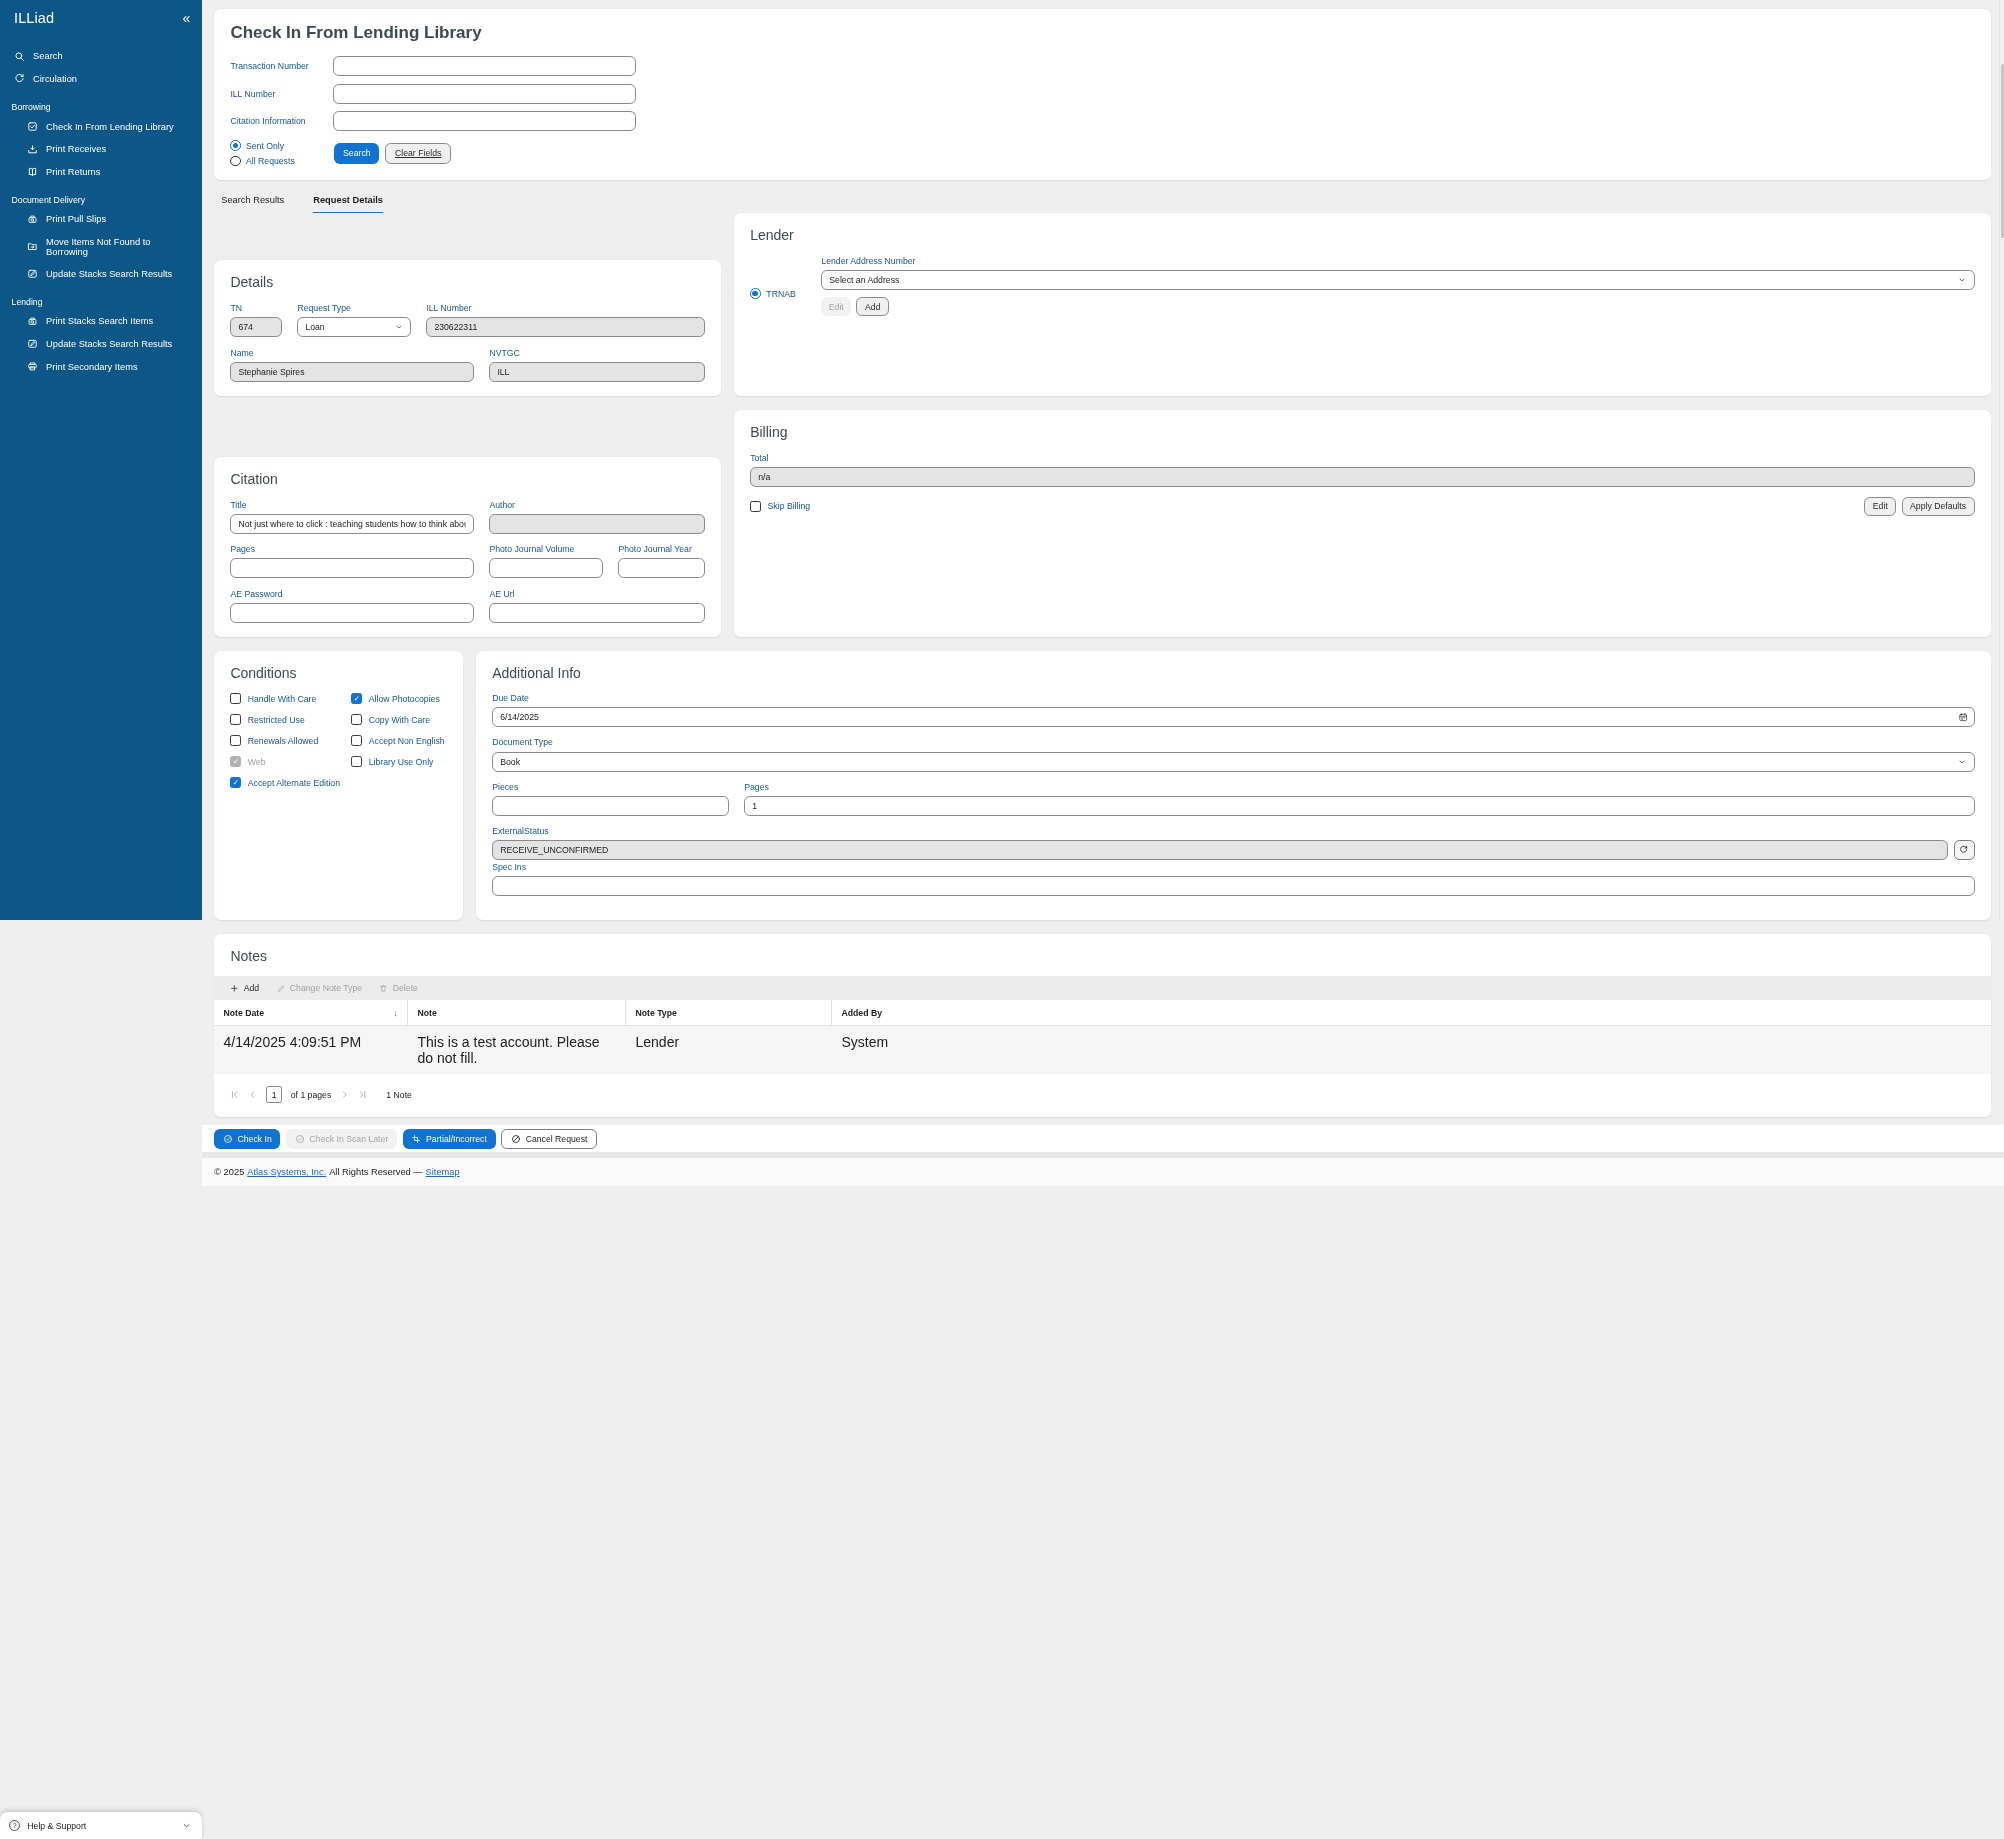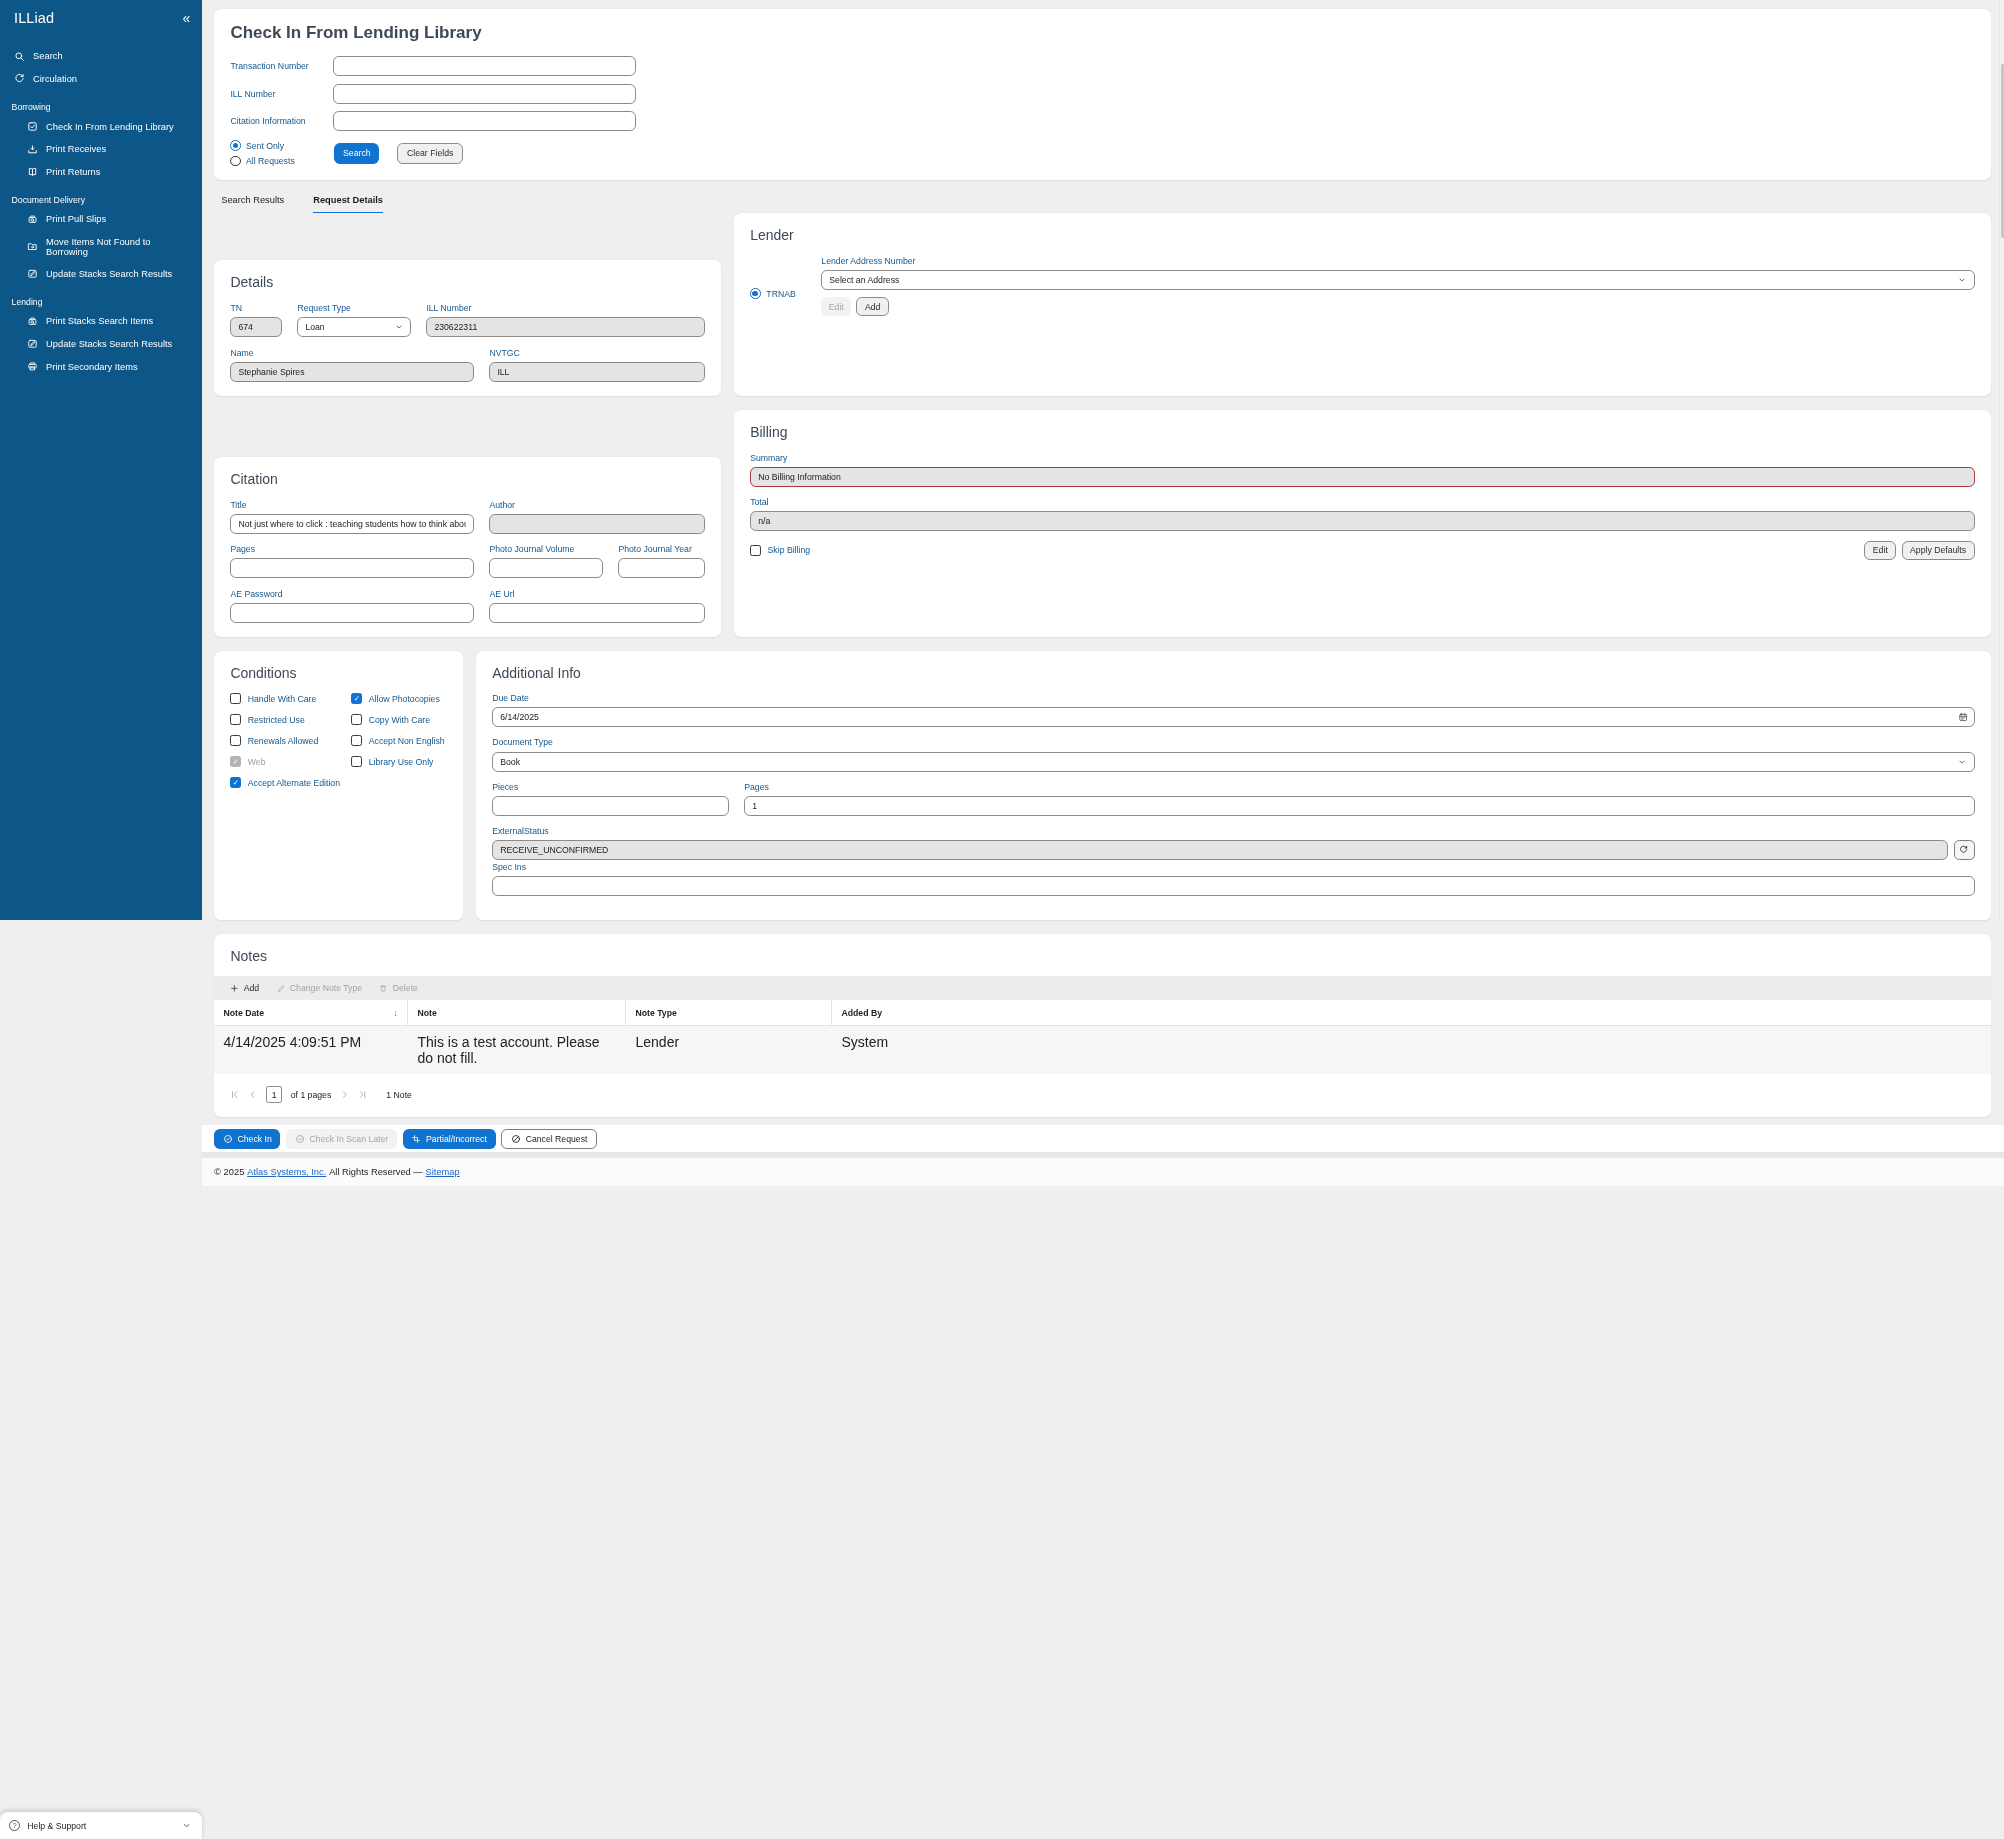--- a/index.html
+++ b/index.html
@@ -326,21 +326,21 @@
           <div class="radio-line">
             <span class="rad on"></span>
             <span class="rlabel">Sent Only</span>
           </div>
           <div class="radio-line">
             <span class="rad"></span>
             <span class="rlabel" style="color:#14578c;">All Requests</span>
           </div>
         </div>
         <button class="btn primary">Search</button>
-        <button class="btn secondary" style="margin-left:18px;">Clear Fields</button>
+        <button class="btn secondary" style="margin-left:6px;text-decoration:underline;">Clear Fields</button>
       </div>
     </div>
 
     <div class="tabs">
       <div class="tab">Search Results</div>
       <div class="tab active">Request Details</div>
     </div>
 
     <div class="grid-row" style="margin-top:0;">
       <div class="card col-main">
@@ -440,24 +440,20 @@
           </div>
           <div class="f" style="flex:1;">
             <label class="lbl">AE Url</label>
             <input class="inp" value="" style="">
           </div>
         </div>
       </div>
 
       <div class="card col-side">
         <div class="card-title">Billing</div>
-        <div class="f" style="margin-bottom:10px;">
-          <label class="lbl">Summary</label>
-          <input class="inp dis err" disabled="" value="No Billing Information" style="">
-        </div>
         <div class="f">
           <label class="lbl">Total</label>
           <input class="inp dis" disabled="" value="n/a" style="">
         </div>
         <div class="bill-foot">
           <div class="cond-item">
             <span class="cbox"></span>
             <span class="clabel">Skip Billing</span>
           </div>
           <div class="spacer"></div>

